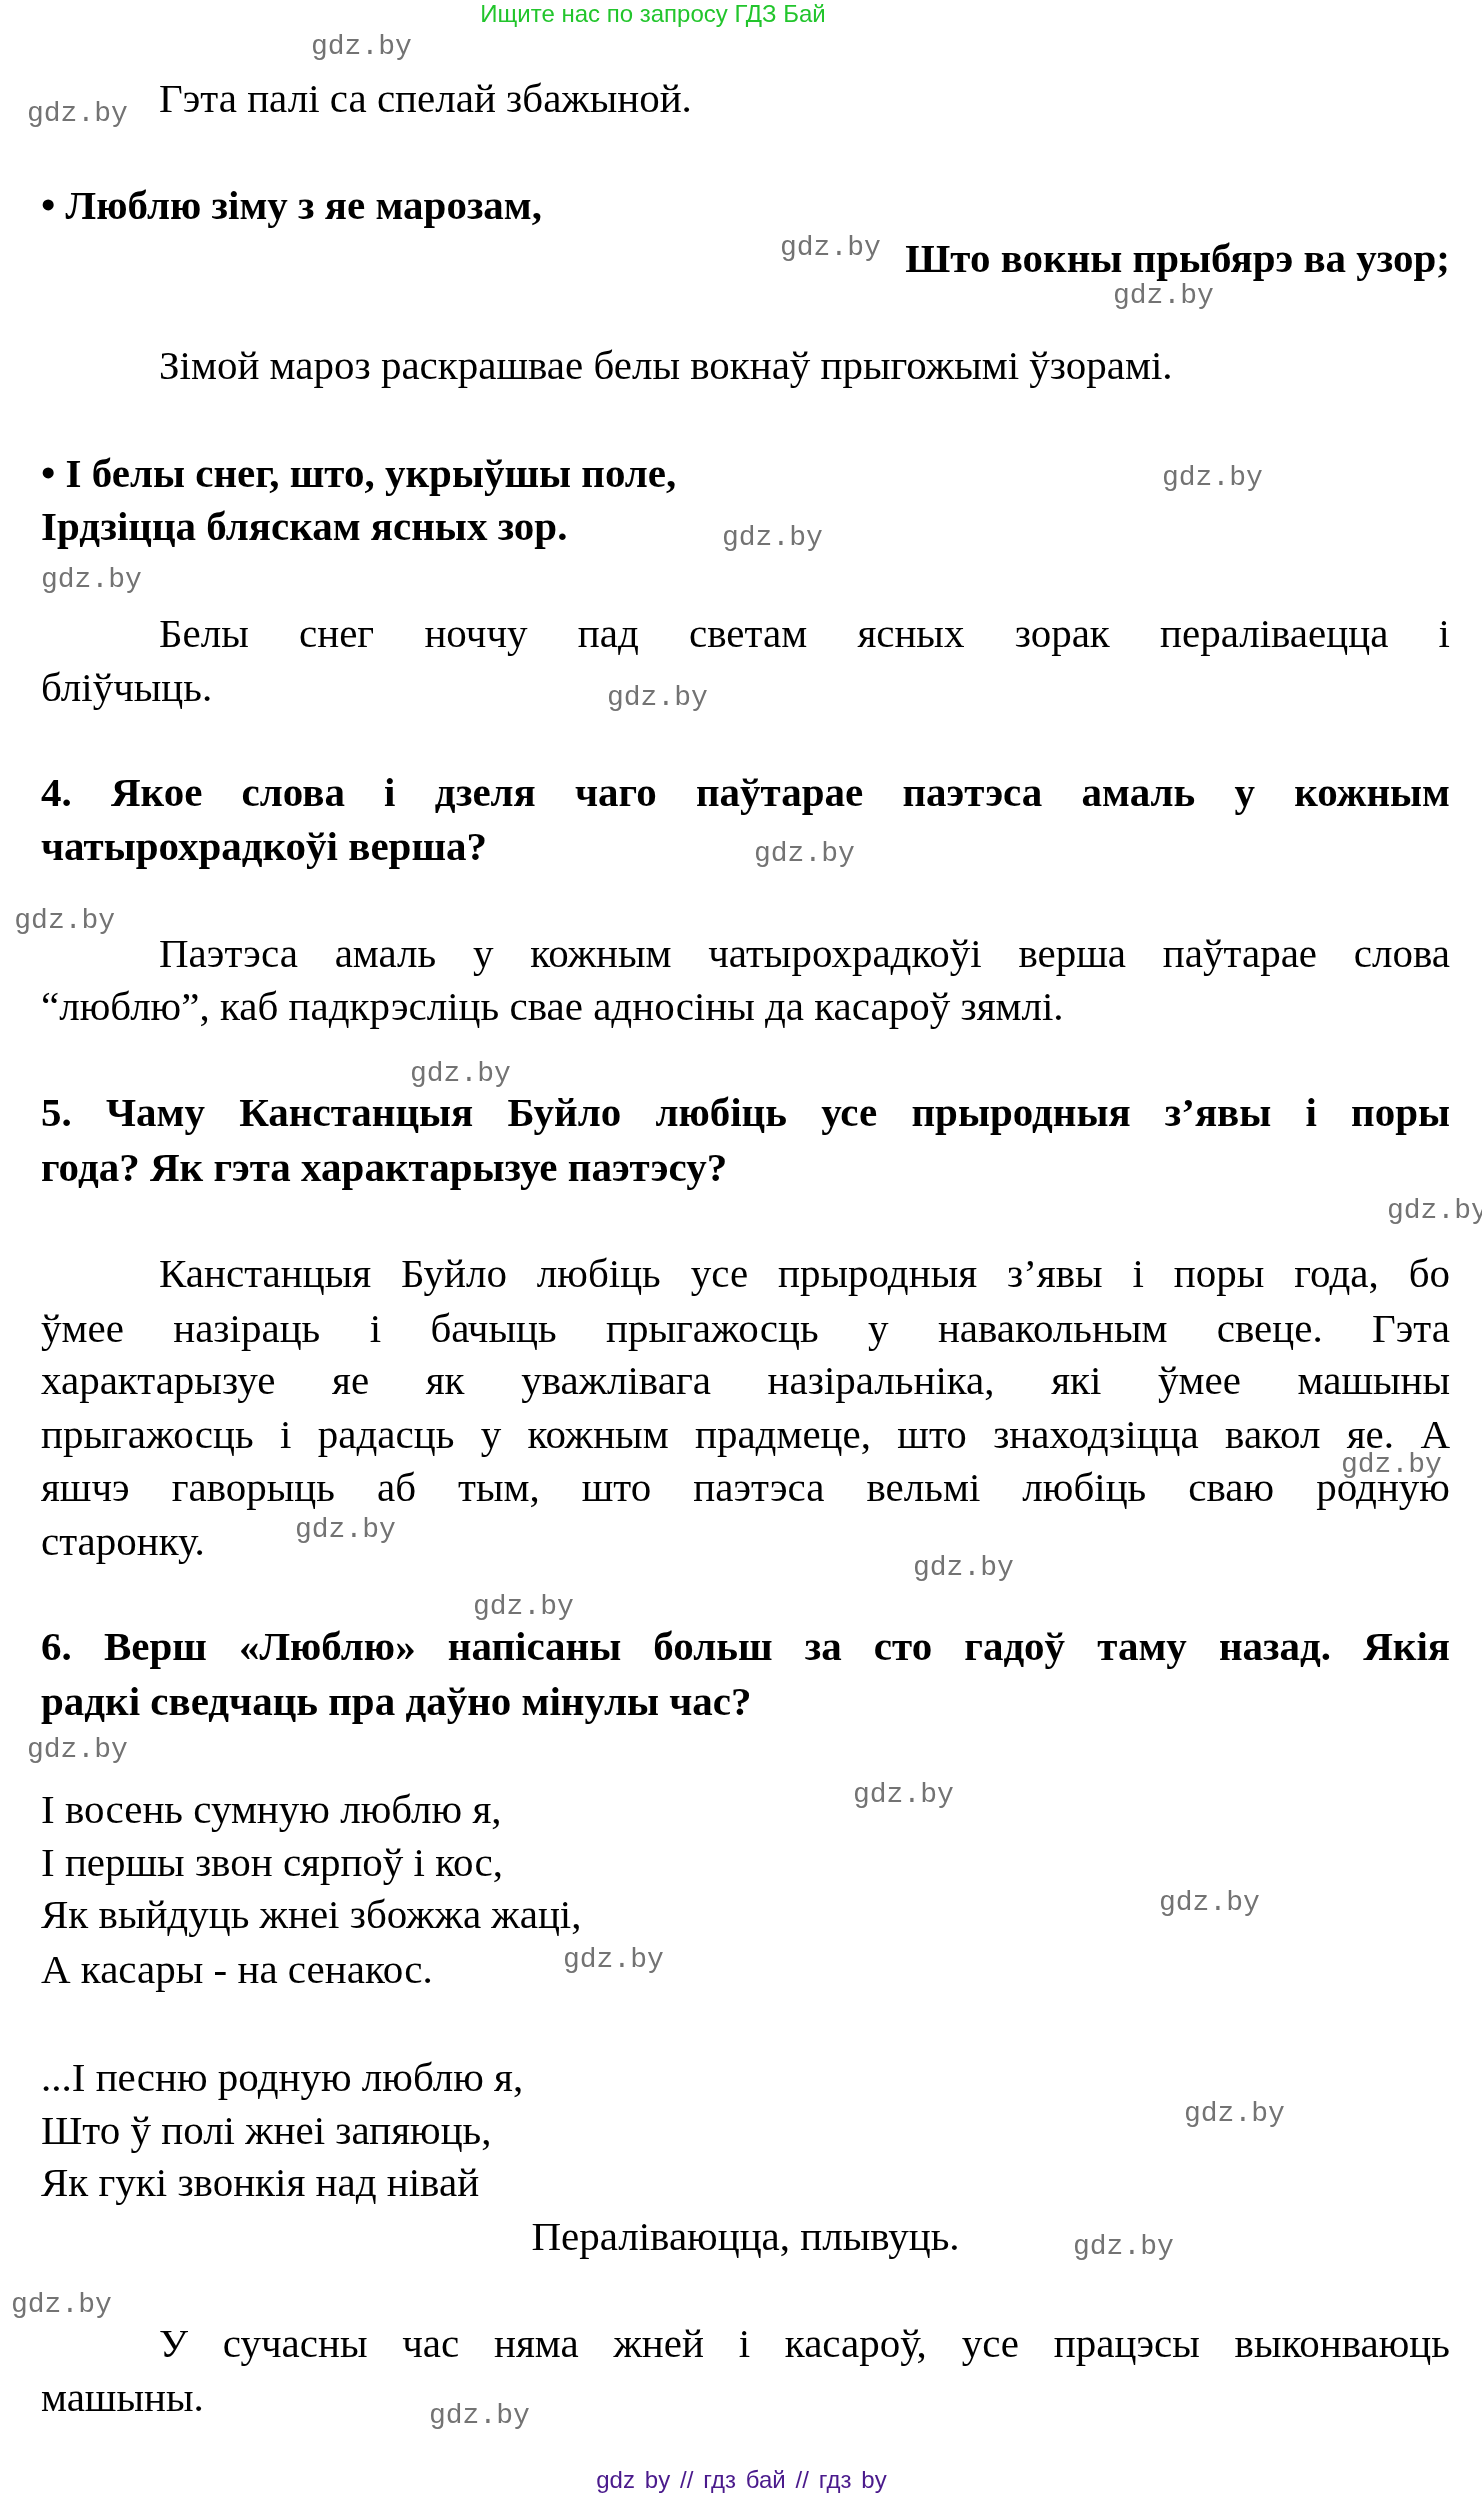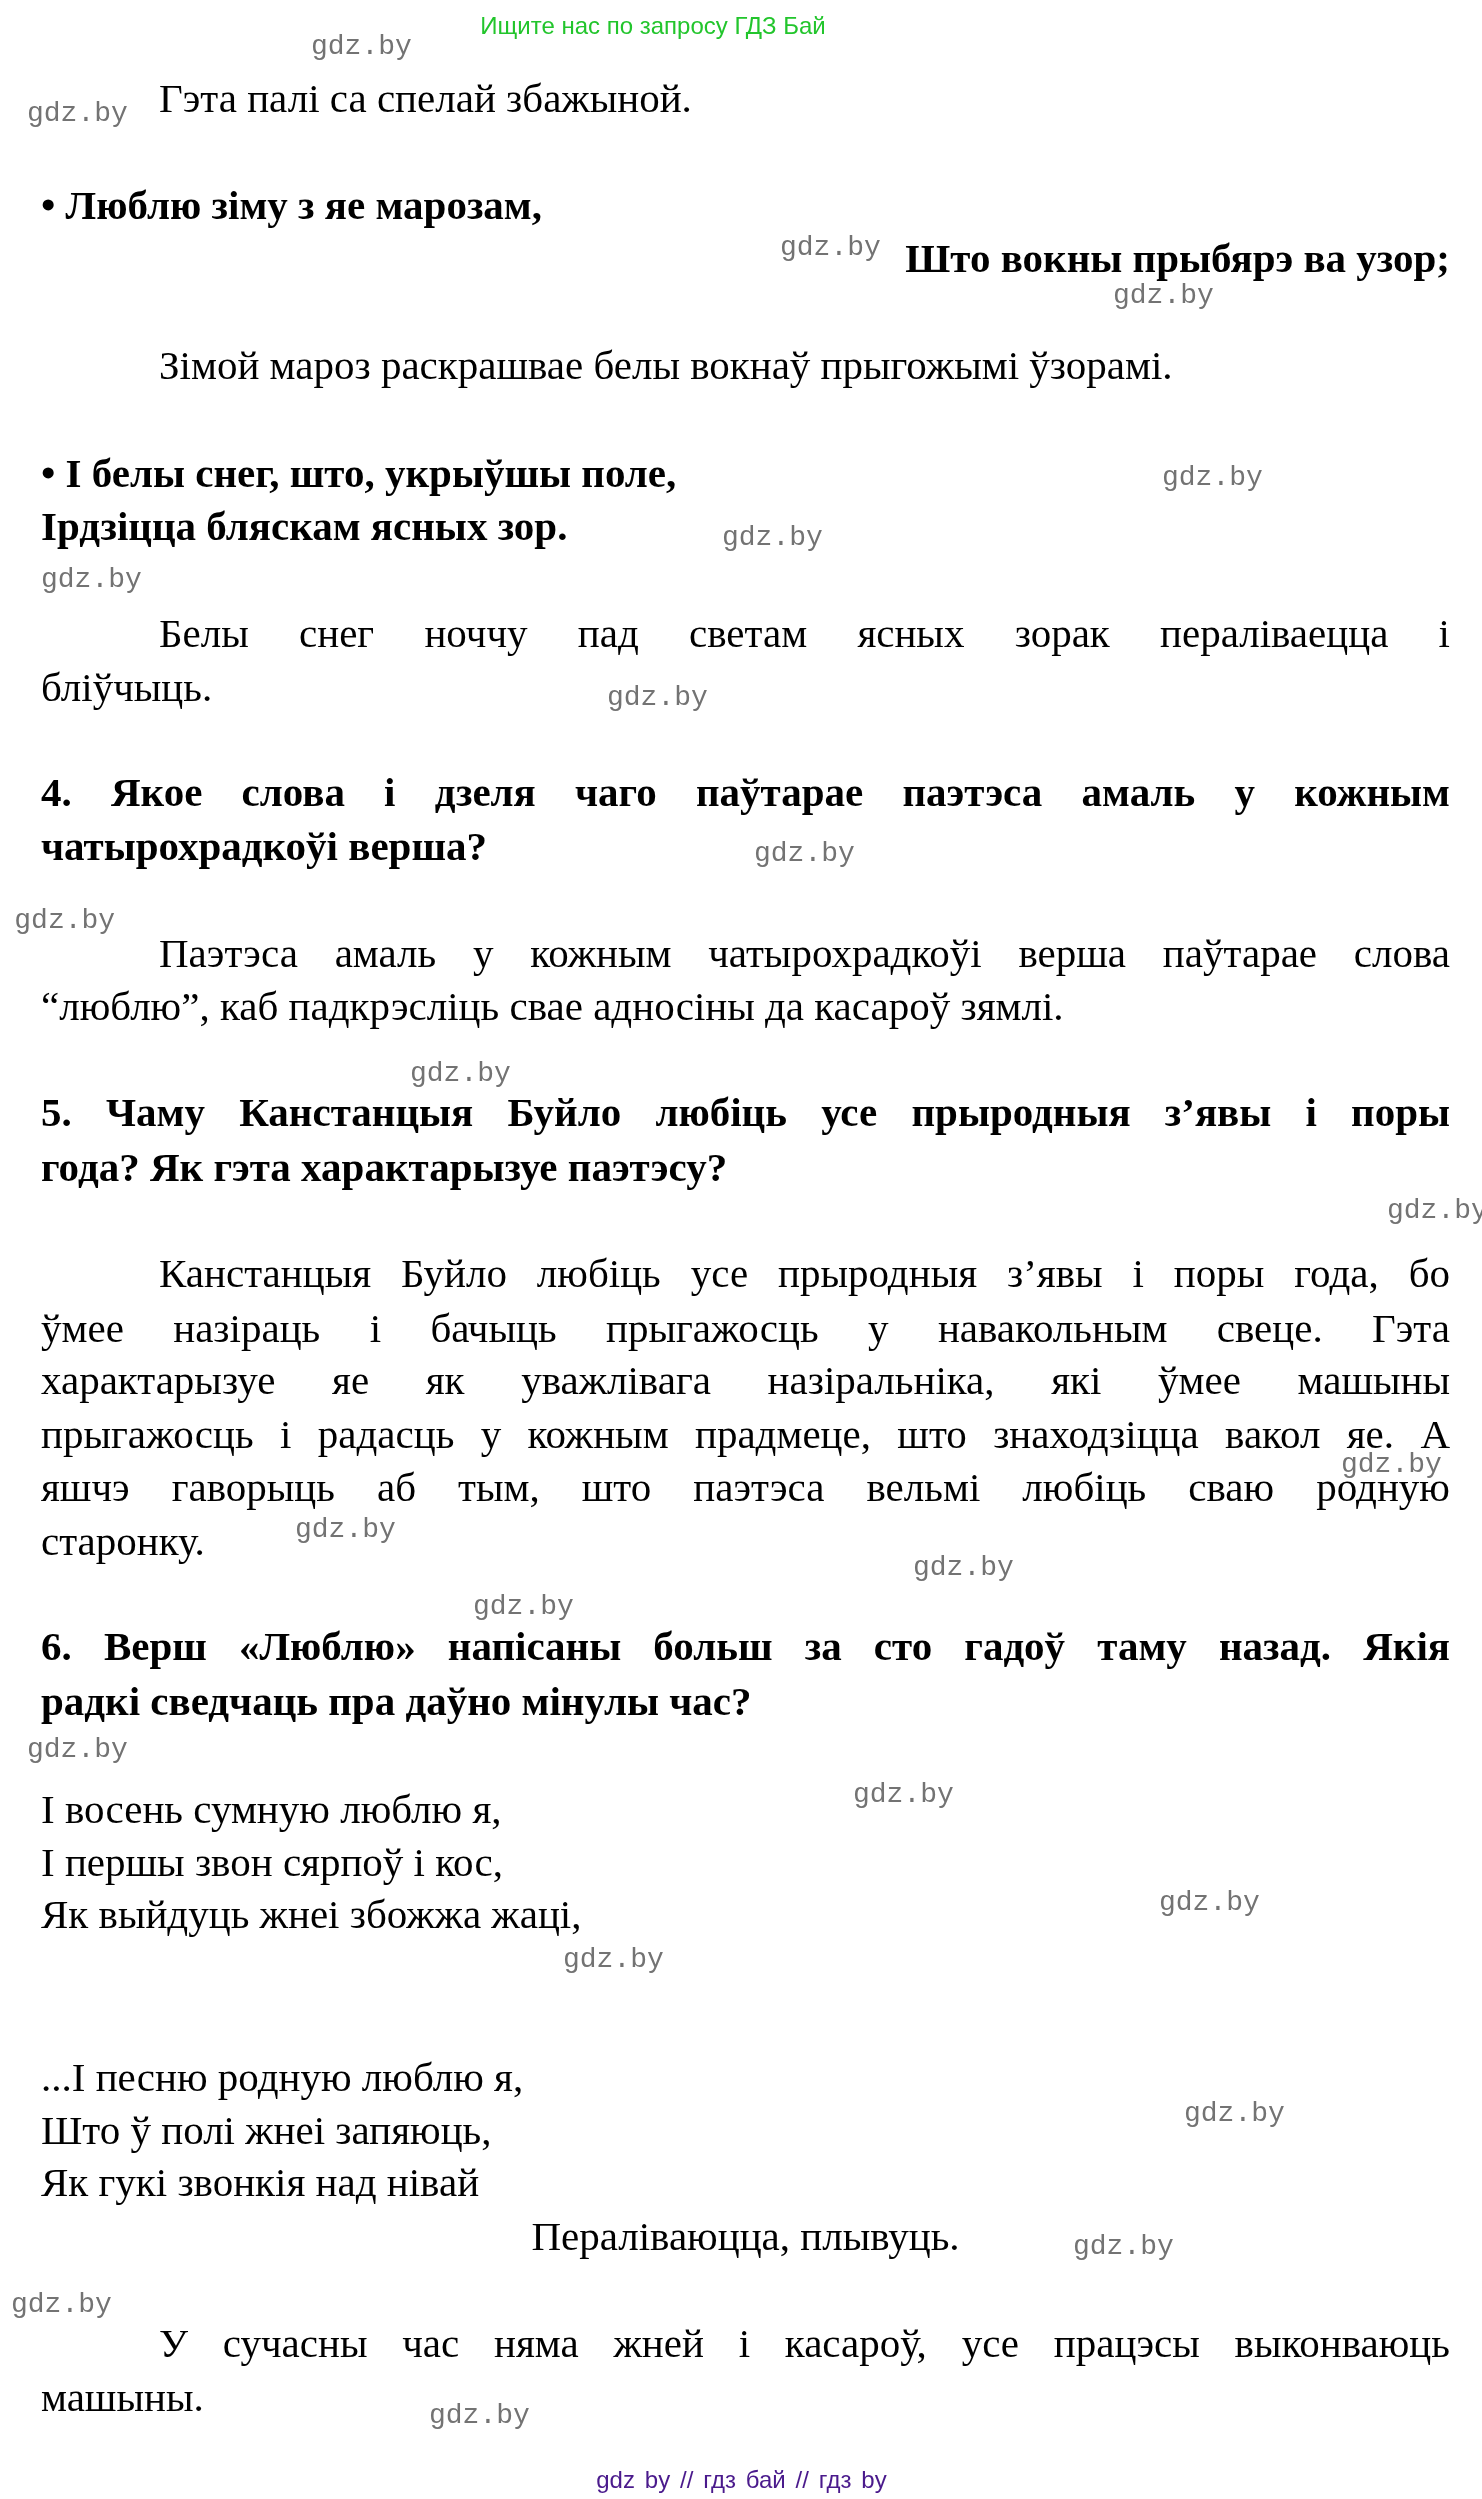--- a/index.html
+++ b/index.html
@@ -1,19 +1,19 @@
 <!DOCTYPE html>
 <html style="font-size:12.8px"><head>
 <meta charset="utf-8">
 <style>
   html, body { margin: 0; padding: 0; background: #ffffff; }
   body { width: 1483px; height: 2500px; position: relative; overflow: hidden; }
   .page { position: absolute; left: 0; top: 0; width: 1483px; height: 2500px; }
   .header {
-    position: absolute; left: 0; top: 12px; width: 1306px; text-align: center;
+    position: absolute; left: 0; top: 0; width: 1306px; text-align: center;
     font-family: "Liberation Sans", "DejaVu Sans", sans-serif; font-size: 24px;
     line-height: 27px; color: #22c52c;
   }
   .footer {
     position: absolute; left: 0; top: 2465px; width: 1483px; text-align: center;
     font-family: "Liberation Sans", "DejaVu Sans", sans-serif; font-size: 24px;
     line-height: 29px; color: #4a1a8c; word-spacing: 3.2px;
   }
   .line {
     position: absolute; left: 41px; width: 1409px;
@@ -59,20 +59,21 @@
   <div class="line justify" style="top:1408px;">прыгажосць і радасць у кожным прадмеце, што знаходзіцца вакол яе. А</div>
   <div class="line justify" style="top:1461px;">яшчэ гаворыць аб тым, што паэтэса вельмі любіць сваю родную</div>
   <div class="line" style="top:1515px;">старонку.</div>
 
   <div class="line bold justify" style="top:1620px;">6. Верш «Люблю» напісаны больш за сто гадоў таму назад. Якія</div>
   <div class="line bold" style="top:1675px;">радкі сведчаць пра даўно мінулы час?</div>
 
   <div class="line" style="top:1783px;">І восень сумную люблю я,</div>
   <div class="line" style="top:1836px;">І першы звон сярпоў і кос,</div>
   <div class="line" style="top:1888px;">Як выйдуць жнеі збожжа жаці,</div>
+  <div class="line" style="top:1943px;">А касары - на сенакос.</div>
 
   <div class="line" style="top:2051px;">...І песню родную люблю я,</div>
   <div class="line" style="top:2104px;">Што ў полі жнеі запяюць,</div>
   <div class="line" style="top:2156px;">Як гукі звонкія над нівай</div>
   <div class="line" style="top:2210px;text-align:center;">Пераліваюцца, плывуць.</div>
 
   <div class="line indent justify" style="top:2317px;">У сучасны час няма жней і касароў, усе працэсы выконваюць</div>
   <div class="line" style="top:2371px;">машыны.</div>
 
   <div id="wm-layer">

